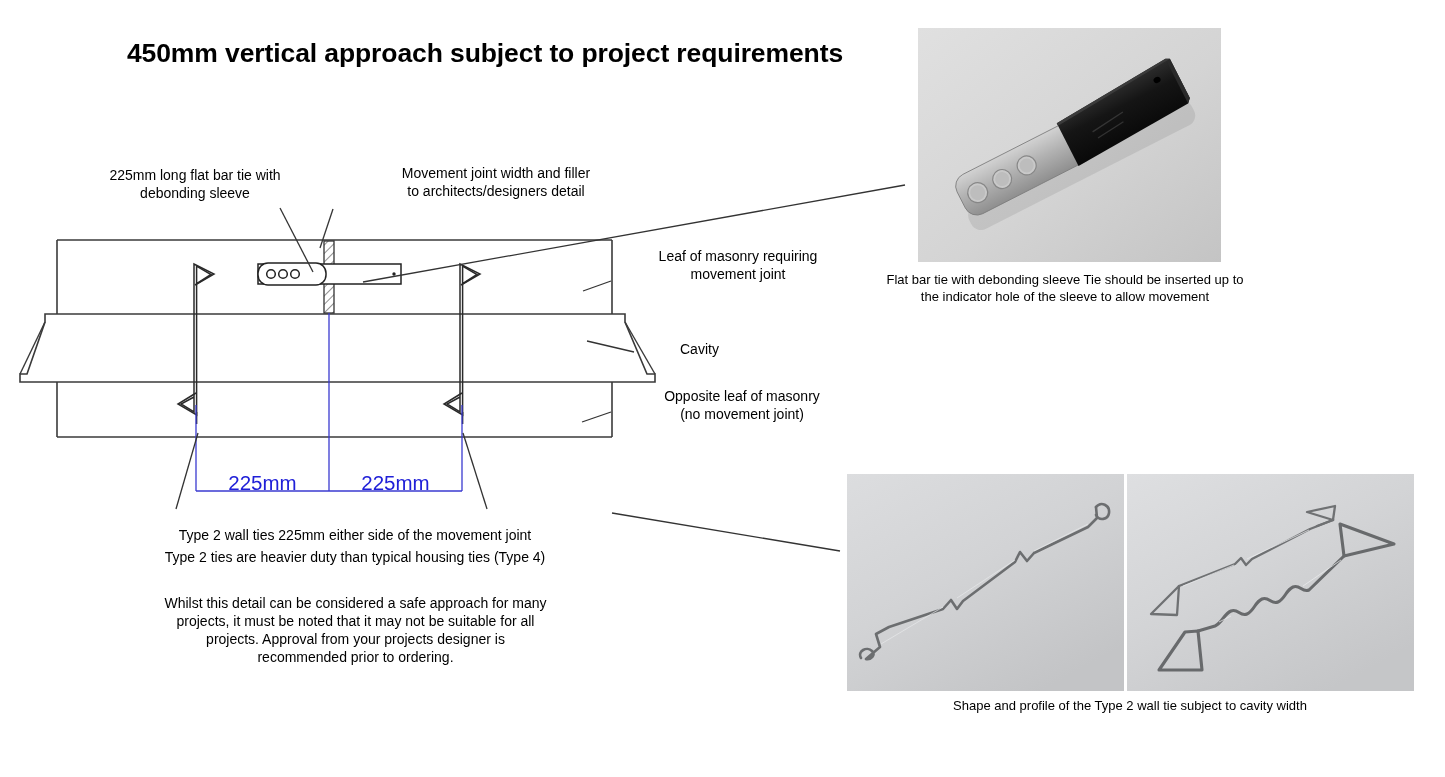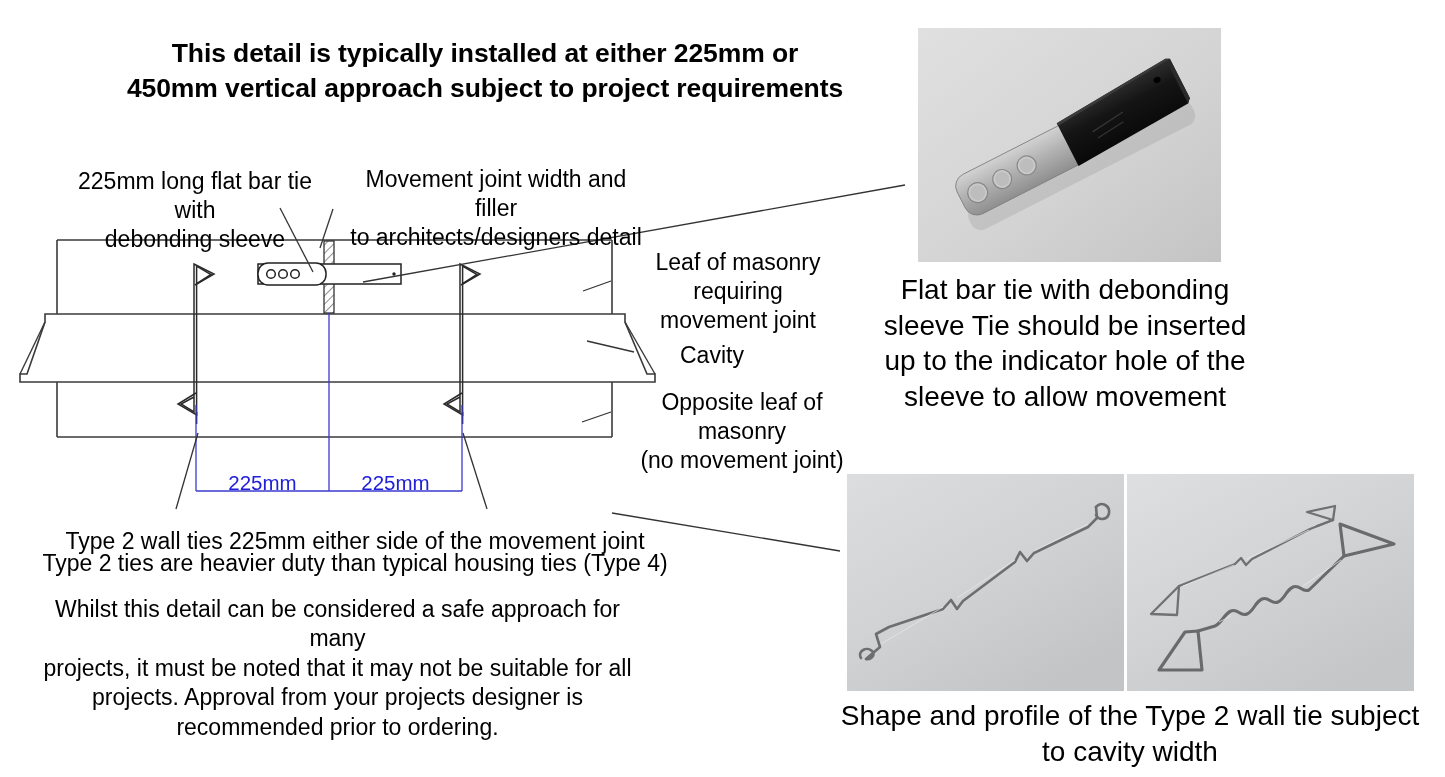--- a/index.html
+++ b/index.html
@@ -27,21 +27,21 @@
     width: 790px;
     text-align: center;
     font-size: 26.5px;
     font-weight: bold;
     line-height: 1.33;
     letter-spacing: -0.1px;
   }
 
   
   .anno {
-    font-size: 23px;
+    font-size: 14px;
     line-height: 1.25;
     color: #000;
     white-space: pre-line;
   }
   .anno.center { text-align: center; }
   .anno.left { text-align: left; }
 
   
   #cad {
     left: 0;
@@ -49,37 +49,36 @@
   }
 
   
   .photo {
     background: #d9d9d9;
     overflow: hidden;
   }
   .photo svg { display: block; }
 
   .caption {
-    font-size: 28px;
+    font-size: 13px;
     line-height: 1.27;
     text-align: center;
   }
 
   .dim-label {
     color: #2020d8;
     font-size: 20.5px;
   }
 </style>
 </head>
 <body>
 
 <div id="page">
 
   <div class="abs" id="title">
-    <div>This detail is typically installed at either 225mm or</div>
     <div>450mm vertical approach subject to project requirements</div>
   </div>
 
   <svg class="abs" id="cad" width="1445" height="777">
     <defs>
       <pattern id="mjHatch" width="6" height="6" patternTransform="rotate(45)" patternUnits="userSpaceOnUse">
         <line x1="0" y1="0" x2="0" y2="6" stroke="#333" stroke-width="1.1"></line>
       </pattern>
     </defs>
 
@@ -190,21 +189,21 @@
 
   <div class="abs anno center" style="left:622px; top:388px; width:240px;">Opposite leaf of masonry
 (no movement joint)</div>
 
   <div class="abs dim-label" style="left:196px; top:471px; width:133px; text-align:center;">225mm</div>
   <div class="abs dim-label" style="left:329px; top:471px; width:133px; text-align:center;">225mm</div>
 
   <div class="abs anno center" style="left:50px; top:527px; width:610px;">Type 2 wall ties 225mm either side of the movement joint</div>
   <div class="abs anno center" style="left:35px; top:549px; width:640px;">Type 2 ties are heavier duty than typical housing ties (Type 4)</div>
 
-  <div class="abs anno center" style="left:40px; top:595px; width:595px; line-height:1.28;">Whilst this detail can be considered a safe approach for many
+  <div class="abs anno center" style="left:58px; top:595px; width:595px; line-height:1.28;">Whilst this detail can be considered a safe approach for many
 projects, it must be noted that it may not be suitable for all
 projects.  Approval from your projects designer is
 recommended prior to ordering.</div>
 
   <div class="abs photo" style="left:918px; top:28px; width:303px; height:234px;">
     <svg width="303" height="234" viewBox="0 0 303 234">
       <defs>
         <linearGradient id="fbBg" x1="0" y1="0" x2="1" y2="1">
           <stop offset="0%" stop-color="#e0e0e0"></stop>
           <stop offset="55%" stop-color="#d4d4d4"></stop>

